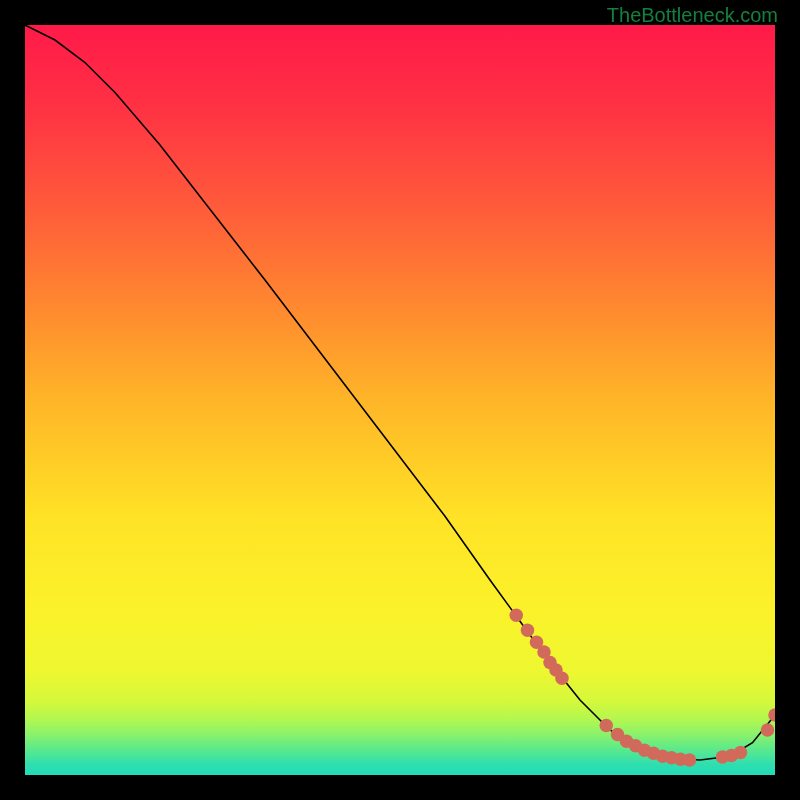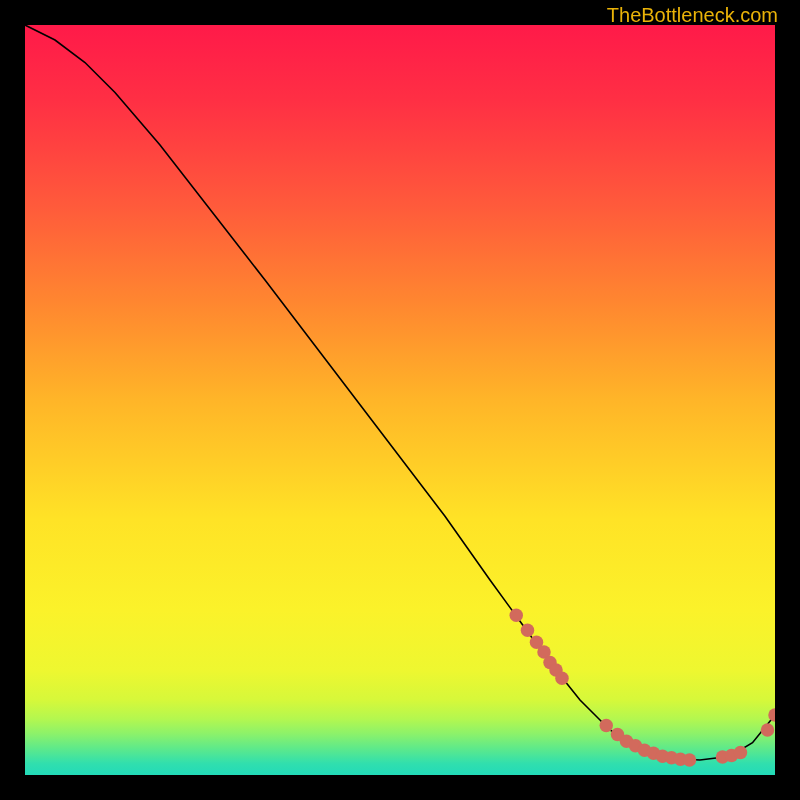--- a/index.html
+++ b/index.html
@@ -8,21 +8,21 @@
     height: 800px;
     background: #000;
     position: relative;
     font-family: Arial, Helvetica, sans-serif;
     overflow: hidden;
   }
   .watermark {
     position: absolute;
     top: 4px;
     right: 22px;
-    color: #eab308;
+    color: #15803d;
     font-size: 20px;
     font-weight: 500;
     z-index: 10;
   }
   .plot {
     position: absolute;
     left: 25px;
     top: 25px;
     width: 750px;
     height: 750px;

